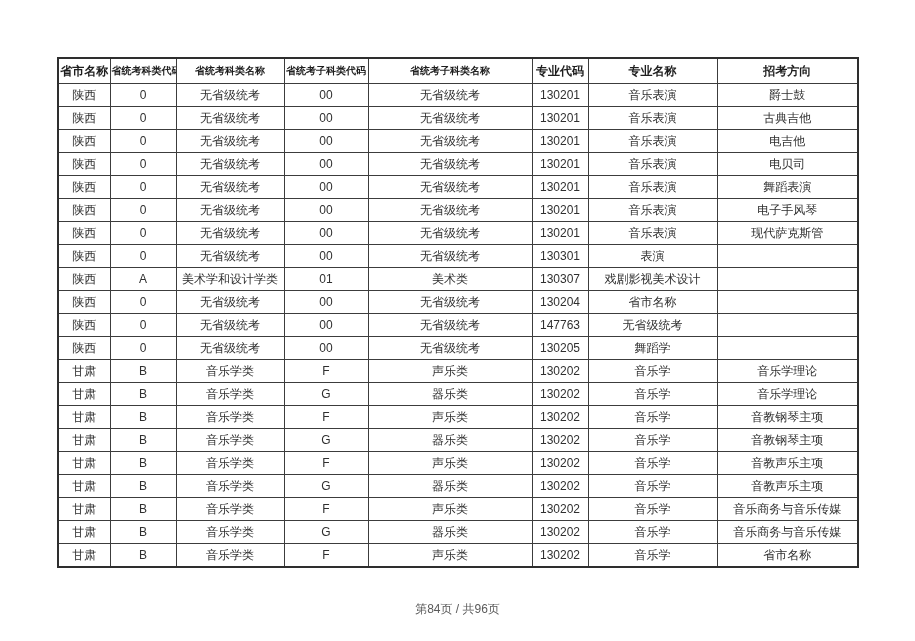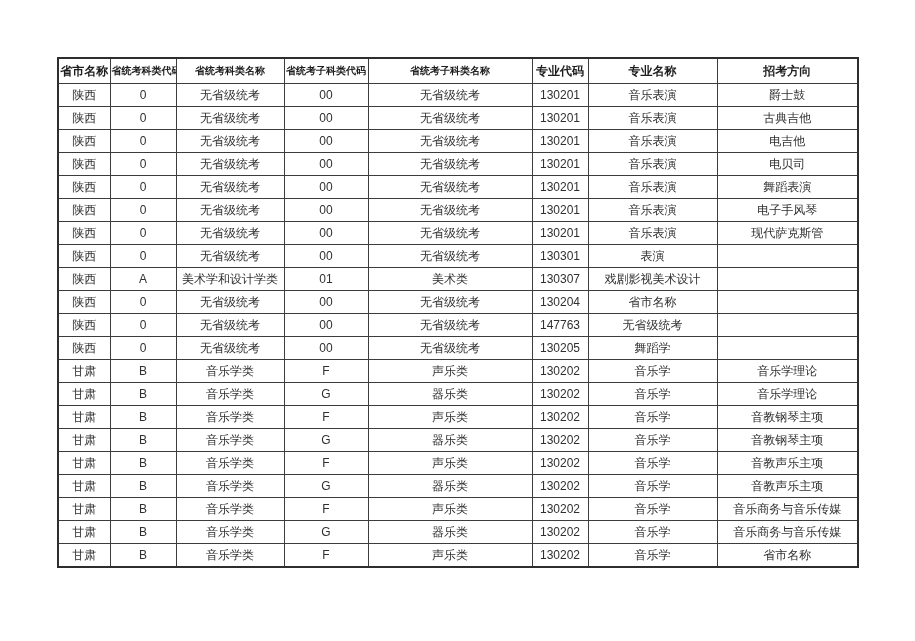--- a/index.html
+++ b/index.html
@@ -301,14 +301,15 @@
           <td>音乐学类</td>
           <td>F</td>
           <td>声乐类</td>
           <td>130202</td>
           <td>音乐学</td>
           <td>省市名称</td>
         </tr>
       </tbody>
   </table>
 
+  <div class="page-footer">第84页 / 共96页</div>
 
 </div>
 
 </body></html>

